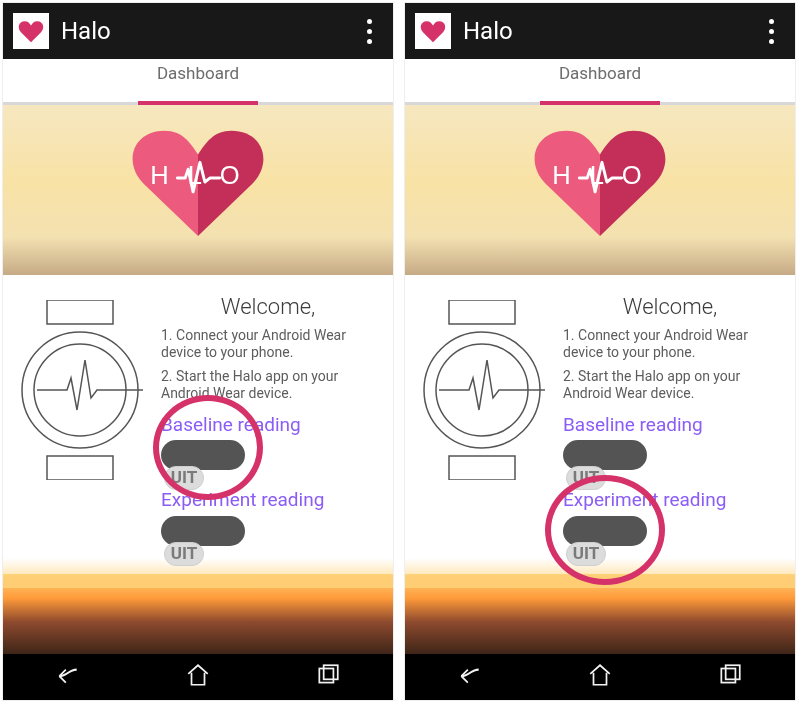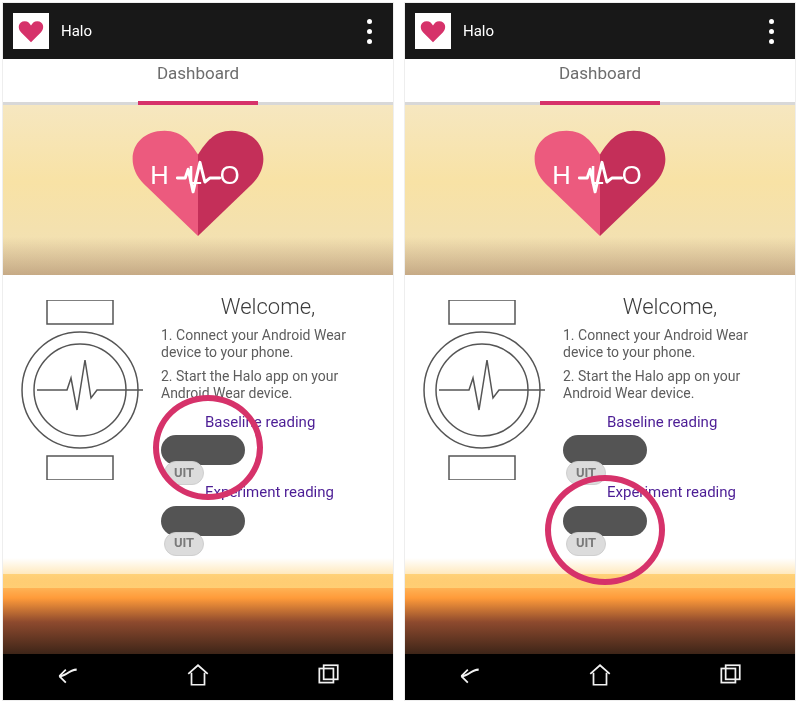--- a/index.html
+++ b/index.html
@@ -34,21 +34,21 @@
   .app-icon {
     width: 36px;
     height: 36px;
     background: #fff;
     margin-right: 12px;
     display:flex;
     align-items:center;
     justify-content:center;
   }
   .app-title {
-    font-size: 15px;
+    font-size: 24px;
     font-weight: 400;
     flex: 1;
   }
   .overflow {
     width: 28px;
     display: flex;
     flex-direction: column;
     align-items: center;
     gap: 5px;
   }
@@ -123,39 +123,38 @@
     margin-bottom:6px;
     text-align:center;
   }
   .watch-outline{
     position:absolute; top:195px; left:12px; width:130px; height:180px;
   }
   .toggle-sec{
     margin-top:10px;
   }
   .toggle-label{
-    font-size:15px;
-    color:#4c1d95;
+    font-size:19px;
+    color:#8b5cf6;
     margin-bottom:4px;
-    margin-left:44px;
   }
   .switch{
     width:84px;height:30px;
     background:#545454;
     border-radius:15px;
     position:relative;
     display:flex;
     align-items:center;
   }
   .switch .thumb{
     width:40px;height:24px;border-radius:12px;
     background:#dcdcdc;
     margin-left:3px;
     display:flex;align-items:center;justify-content:center;
-    font-size:13px;font-weight:700;color:#7a7a7a;
+    font-size:17px;font-weight:700;color:#7a7a7a;
     border:1px solid #cfcfcf;
     margin-top:45px;
   }
   .navbar {
     height:46px;
     background:#000;
     display:flex;
     align-items:center;
     justify-content:space-around;
   }

